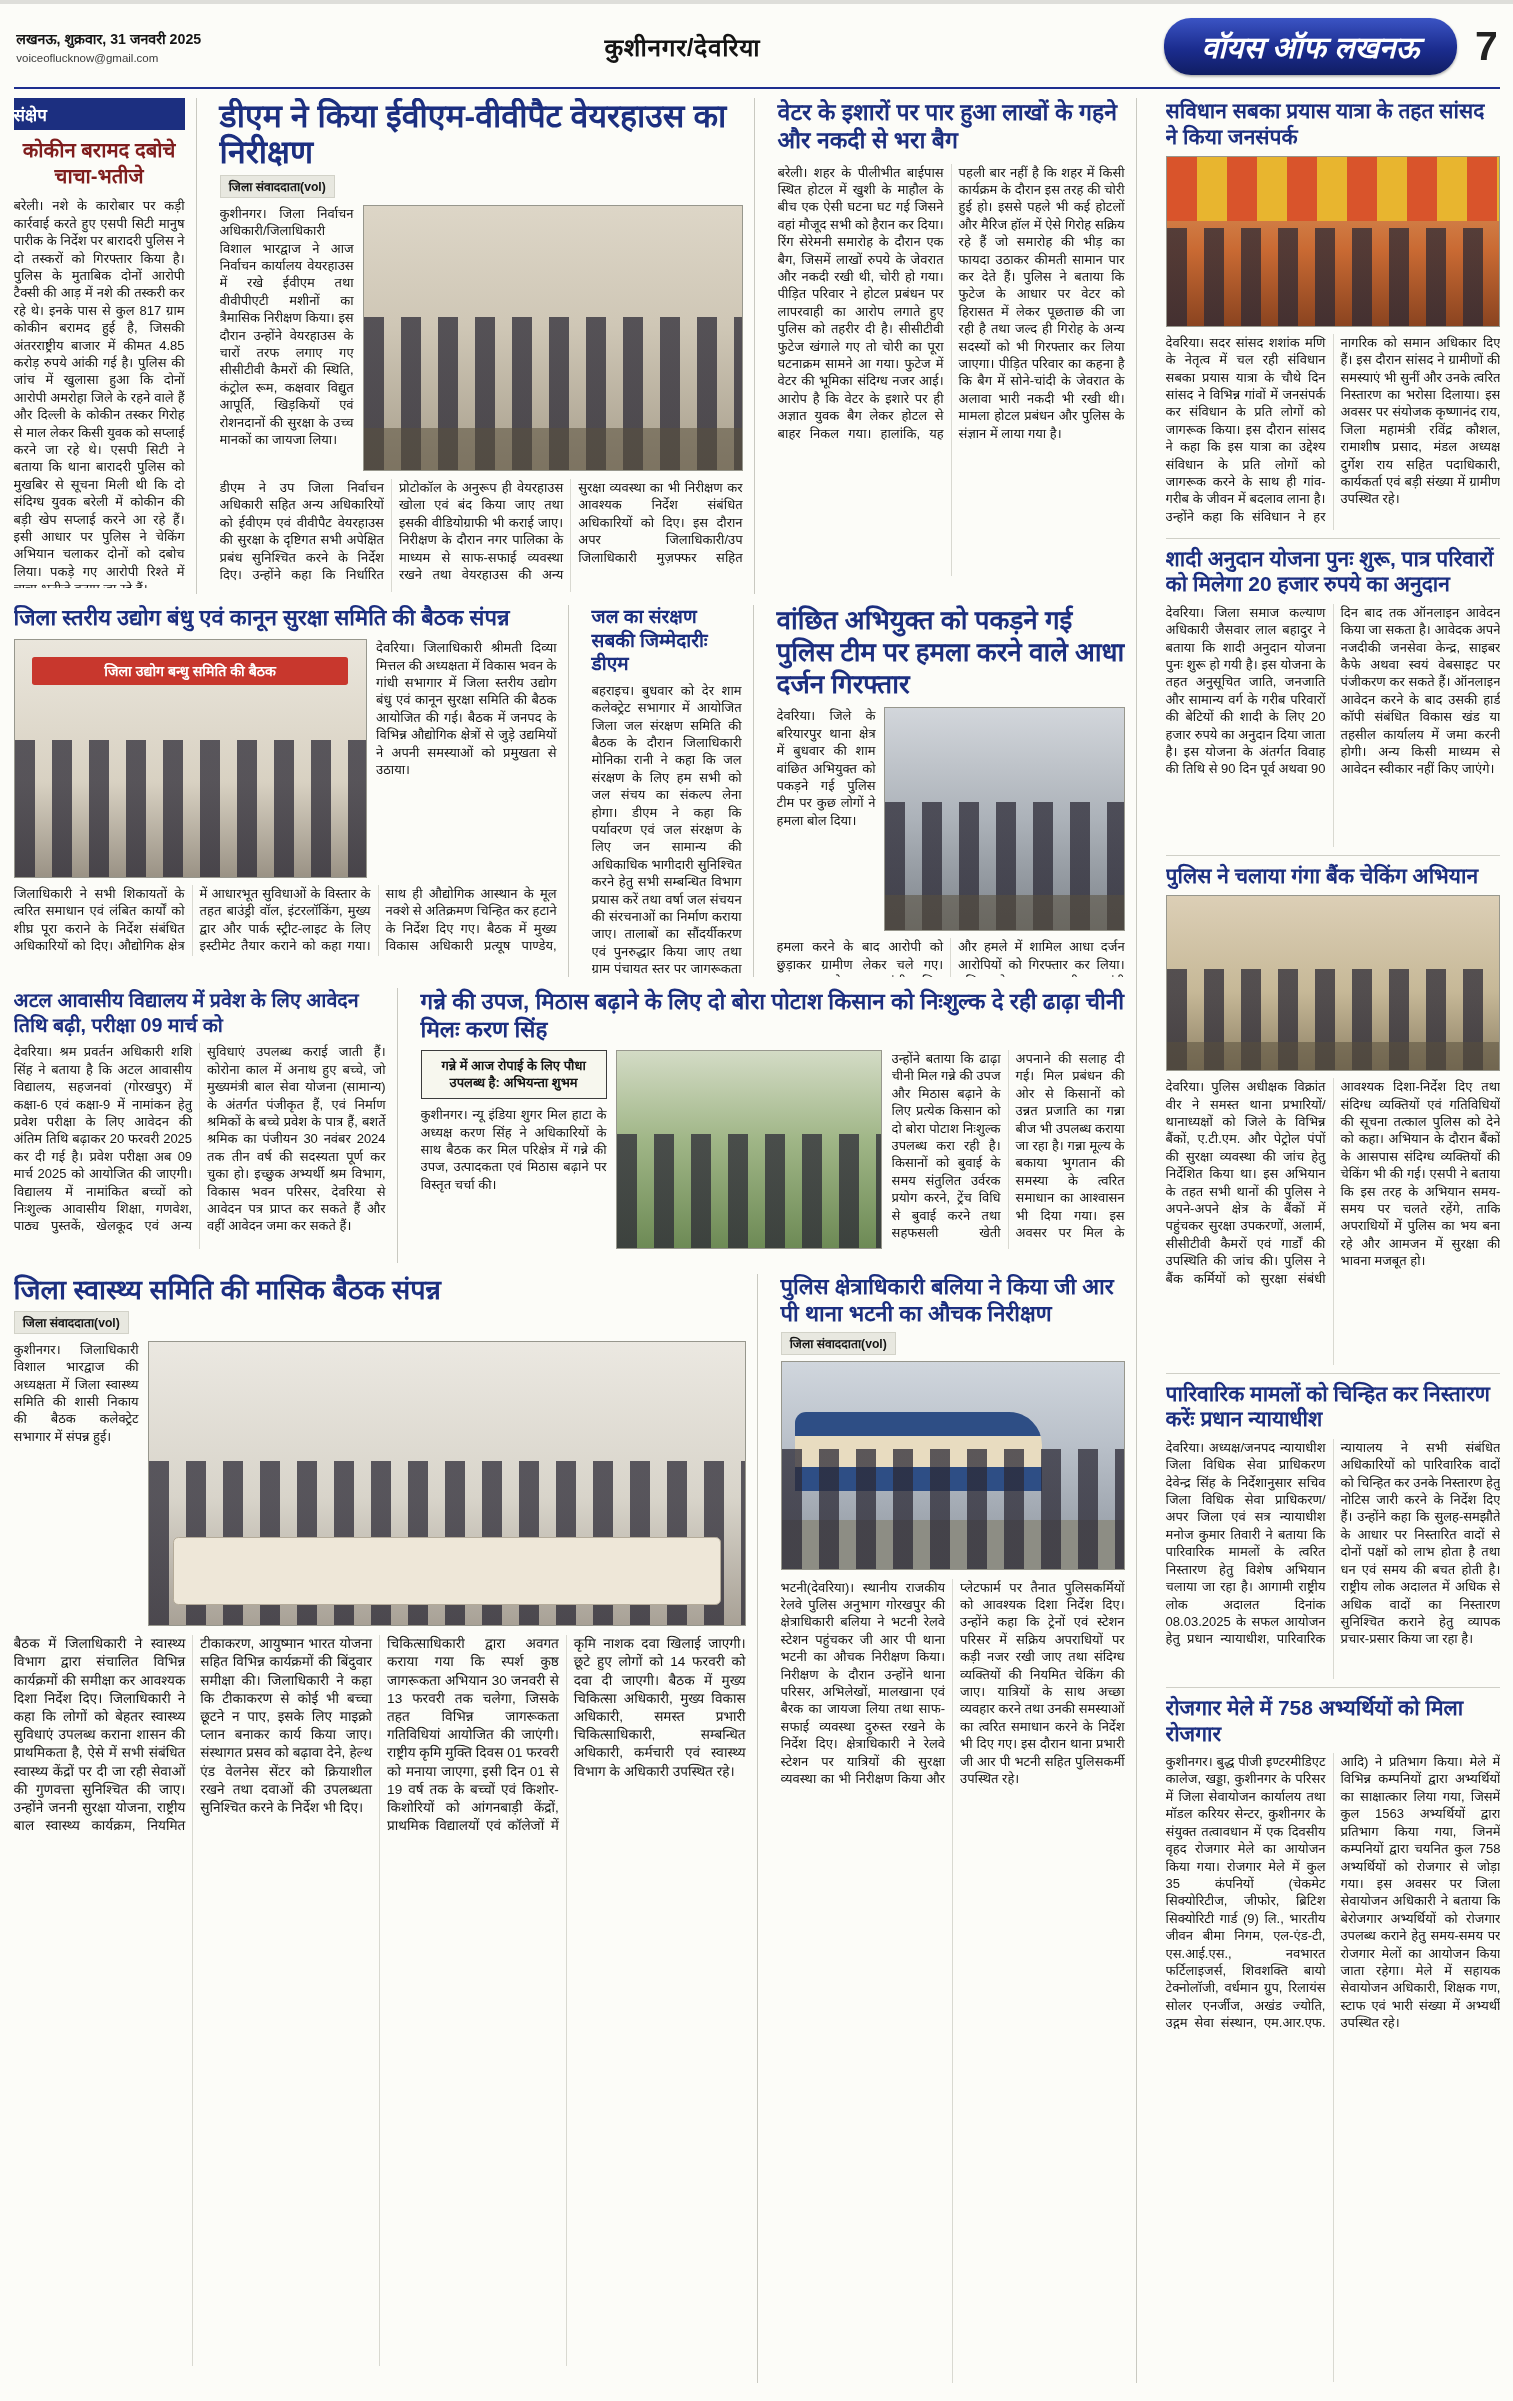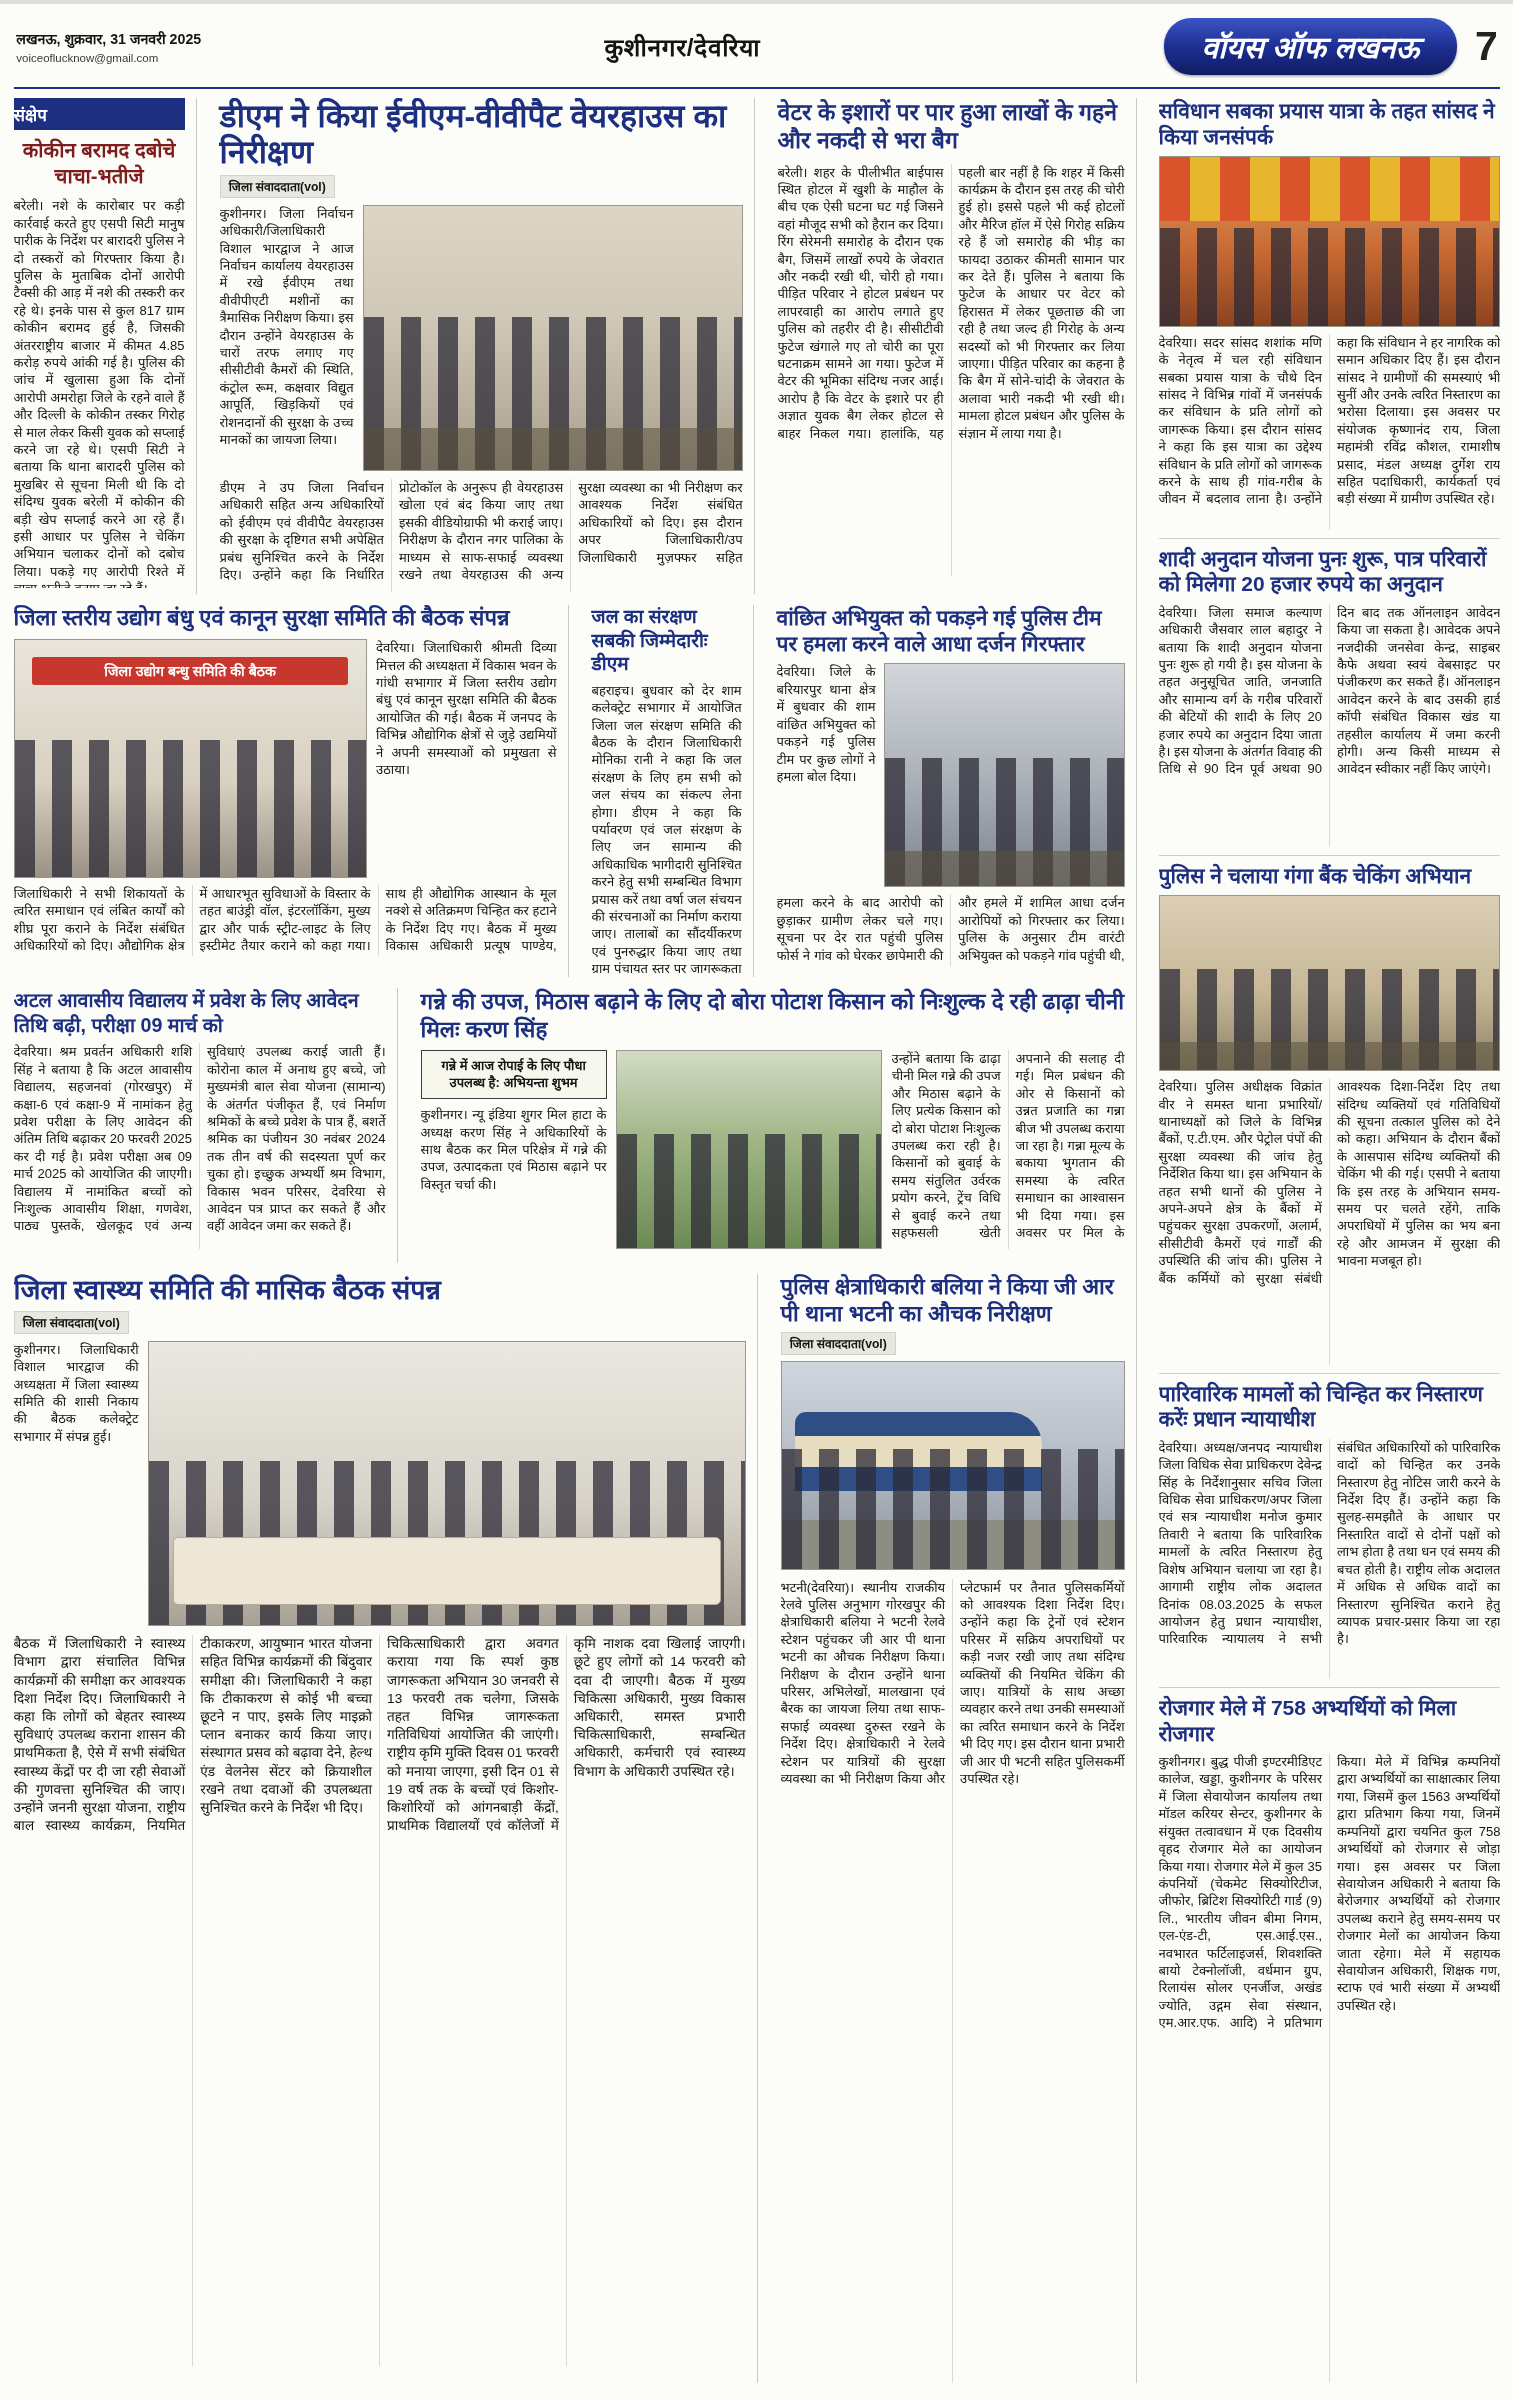--- a/index.html
+++ b/index.html
@@ -13,21 +13,21 @@
   .dateline{font-size:14.2px;font-weight:bold}
   .email{font-size:11.5px;color:#3a3a3a}
   .region{font-size:24.4px;font-weight:bold;letter-spacing:0.7px}
   .mh-right{display:flex;align-items:center;gap:17.6px}
   .brand{background:linear-gradient(180deg,#3b54c4 0%,#1b2c8e 55%,#101d63 100%);color:#fff;font-size:30px;font-weight:bold;font-style:italic;padding:8.1px 38px;border-radius:27px;box-shadow:0 1.4px 2.7px rgba(0,0,0,.35)}
   .pageno{font-size:41px;font-weight:bold;color:#222}
 
   
   .content{display:flex;gap:11px;padding-top:9.5px;height:2294px}
   .left-main{width:1111px;display:flex;flex-direction:column;gap:11px}
-  .right-col{flex:1;display:flex;flex-direction:column;gap:8.1px;border-left:0.7px solid #c9c9c1;padding-left:22px}
+  .right-col{flex:1;display:flex;flex-direction:column;gap:8.1px;border-left:0.7px solid #c9c9c1;padding-left:29px}
   .band{display:flex;gap:11px}
   .band-a{height:503px}
   .band-b{height:372px}
   .band-c{height:278px}
   .band-d{flex:1}
   .vr{border-left:0.7px solid #c9c9c1;padding-left:23px}
   article{position:relative;overflow:hidden}
 
   
   .hl{color:#1c2f80;font-weight:bold;line-height:1.22}
@@ -77,21 +77,21 @@
   .hl-udyog{font-size:22px;margin-bottom:6.8px}
   .udyog-row{display:flex;gap:9.5px;height:239px}
   .udyog-row .photo{width:353px}
   .udyog-side{flex:1}
   .udyog-side .body{height:100%}
   .udyog-bottom{height:71px;margin-top:6.8px}
   .jal{width:174px}
   .hl-jal{font-size:19px;margin-bottom:6.8px}
   .h-jal{height:307px}
   .wanted{flex:1}
-  .hl-wanted{font-size:21px;margin-bottom:6.8px}
+  .hl-wanted{font-size:26px;margin-bottom:6.8px}
   .wanted-row{display:flex;gap:8.1px;height:224px}
   .wanted-lead{width:99px}
   .wanted-lead .body{height:100%}
   .wanted-row .photo{flex:1}
   .wanted-bottom{height:72px;margin-top:6.8px}
 
   
   .atal{width:372px}
   .hl-atal{font-size:19.7px;margin-bottom:6.8px}
   .h-atal{height:206px}

